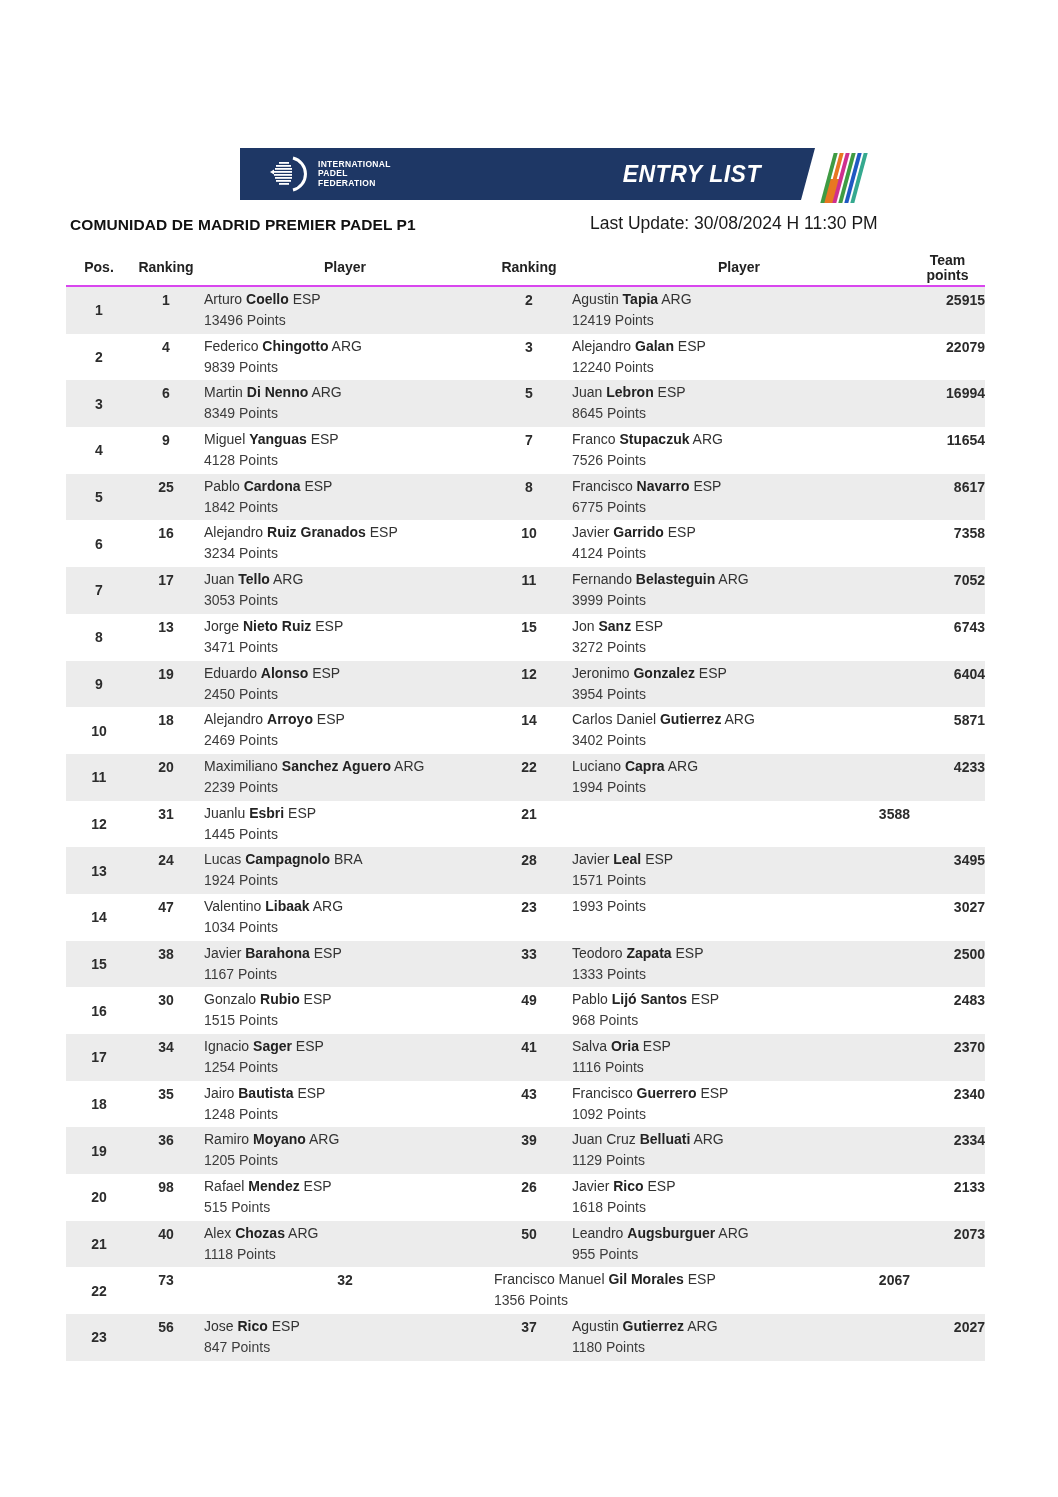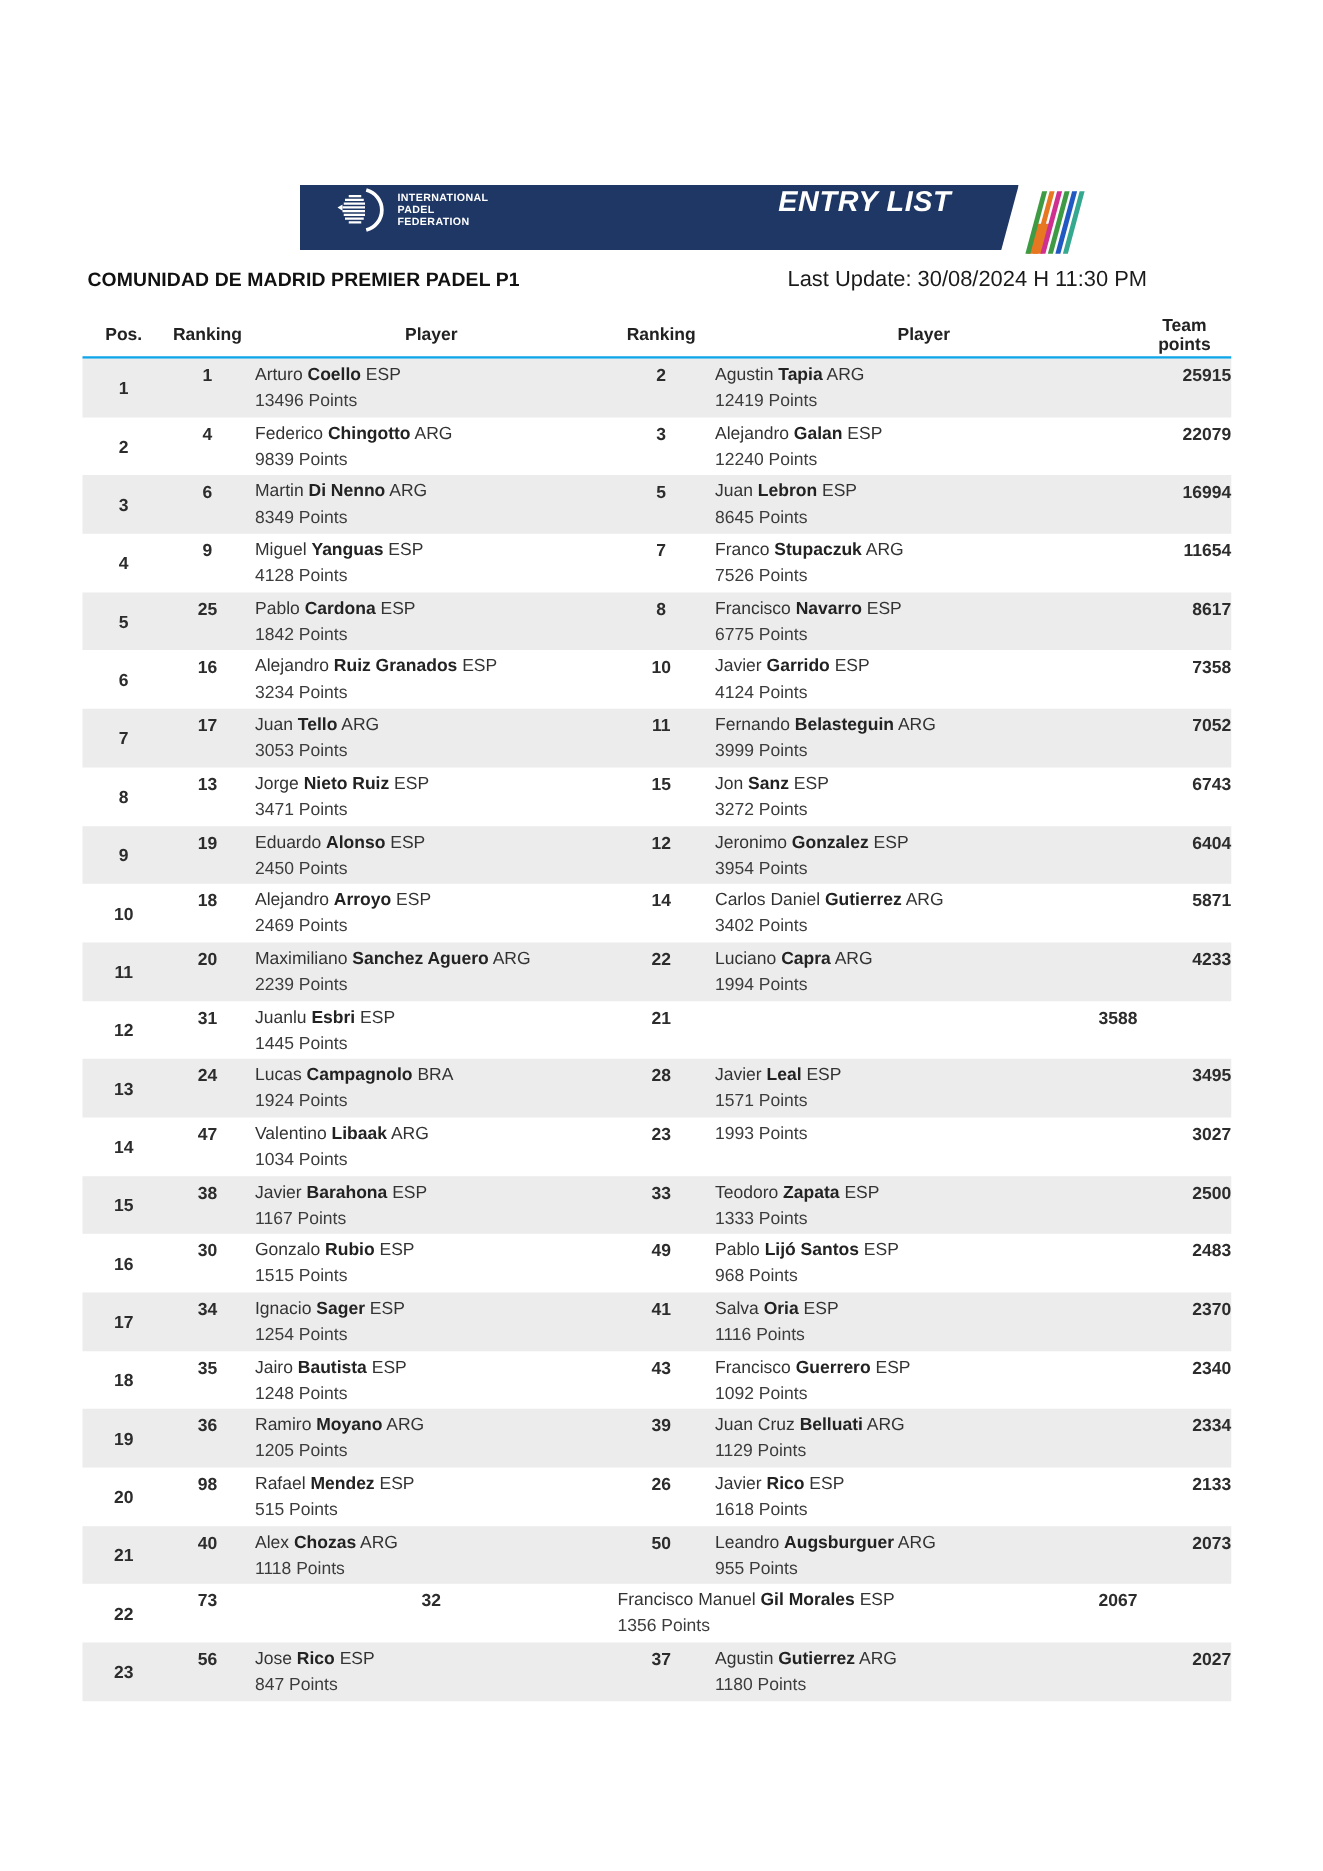--- a/index.html
+++ b/index.html
@@ -12,21 +12,21 @@
     color:#333;
     overflow:hidden;
   }
 
   
   .banner{position:absolute;left:240px;top:148px;width:575px;height:52px;}
   .banner-navy{
     position:absolute;inset:0;
     background:var(--navy,#1e3765);
     clip-path:polygon(0 0,100% 0,calc(100% - 14px) 100%,0 100%);
-    display:flex;align-items:flex-start;
+    display:flex;align-items:center;
     padding-left:28px;box-sizing:border-box;
   }
   .logo{display:flex;align-items:center;gap:10px;}
   .logo-text{
     color:#fff;font-weight:bold;font-size:8.5px;line-height:9.5px;
     letter-spacing:.3px;text-transform:uppercase;
   }
   .entry-list{
     margin-left:auto;margin-right:54px;
     color:#fff;font-weight:bold;font-style:italic;
@@ -48,31 +48,31 @@
   .stripe{width:4px;height:100%;}
 
   
   .doc-title{
     position:absolute;left:70px;top:216px;
     font-size:15.5px;font-weight:bold;color:#111;
     letter-spacing:.1px;
   }
   .last-update{
     position:absolute;left:590px;top:213px;
-    font-size:17.5px;color:#1a1a1a;margin-left:40px;
+    font-size:17.5px;color:#1a1a1a;
   }
 
   
   .etable{position:absolute;left:66px;top:250px;width:919px;}
   .grid{
     display:grid;
     grid-template-columns:66px 68px 290px 78px 342px 75px;
   }
   .thead{
-    border-bottom:2px solid #0ea5e9;
+    border-bottom:2px solid #d946ef;
     min-height:35px;align-items:center;
     font-weight:bold;color:#222;font-size:14px;
   }
   .th{text-align:center;line-height:15px;}
   .row{min-height:46.7px;font-size:14px;align-items:start;box-sizing:border-box;padding:2px 0;}
   .row.alt{background:var(--rowAlt,#ececec);}
   .c-pos{
     align-self:center;text-align:center;font-weight:bold;color:#2c2c2c;
   }
   .c-rank{

